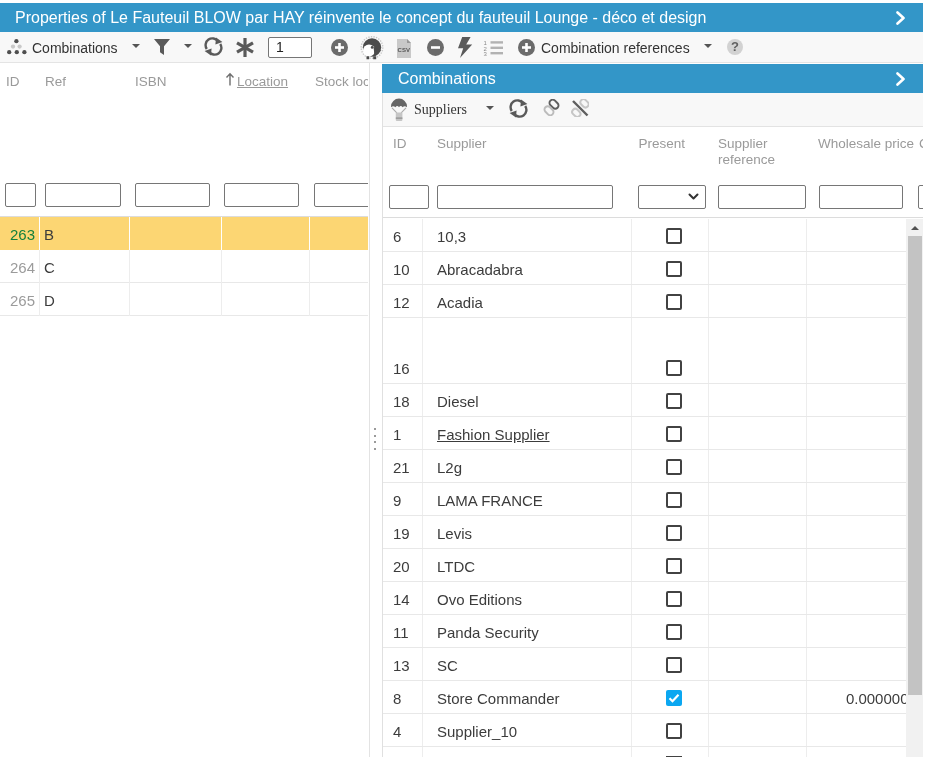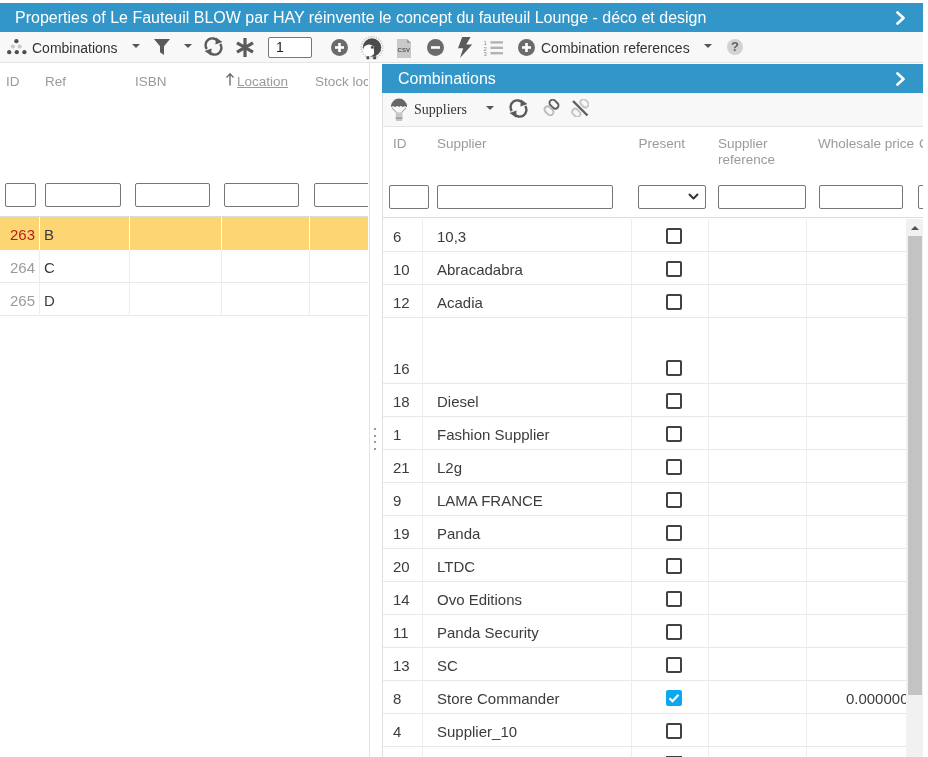--- a/index.html
+++ b/index.html
@@ -139,21 +139,21 @@
   <div class="finput" style="left:5px;top:120px;width:31px;"></div>
   <div class="finput" style="left:45px;top:120px;width:76px;"></div>
   <div class="finput" style="left:135px;top:120px;width:75px;"></div>
   <div class="finput" style="left:224px;top:120px;width:75px;"></div>
   <div class="finput" style="left:314px;top:120px;width:60px;"></div>
 
   <div class="abs" style="left:0;top:153px;width:368px;height:1px;background:#dcdcdc;"></div>
 
   <div class="abs" style="left:0;top:154px;width:368px;height:99px;">
     <div class="row" style="top:0;background:#fcd673;">
-      <span class="cell" style="left:0;width:35px;text-align:right;color:#b91c1c;">263</span>
+      <span class="cell" style="left:0;width:35px;text-align:right;color:#15803d;">263</span>
       <span class="cell" style="left:44px;">B</span>
       <div class="abs" style="left:39px;top:0;width:1px;height:33px;background:#fff;"></div>
       <div class="abs" style="left:129px;top:0;width:1px;height:33px;background:#fff;"></div>
       <div class="abs" style="left:221px;top:0;width:1px;height:33px;background:#fff;"></div>
       <div class="abs" style="left:309px;top:0;width:1px;height:33px;background:#fff;"></div>
     </div>
     <div class="row rsep" style="top:33px;">
       <span class="cell" style="left:0;width:35px;text-align:right;color:#9b9b9b;">264</span>
       <span class="cell" style="left:44px;">C</span>
     </div>
@@ -257,36 +257,36 @@
     <span class="cell" style="left:11px;">16</span>
     <div class="cb" style="left:283.5px;"></div>
     </div>
     <div class="row rsep" style="top:165px;">
     <span class="cell" style="left:11px;">18</span>
     <span class="cell" style="left:55px;">Diesel</span>
     <div class="cb" style="left:283.5px;"></div>
     </div>
     <div class="row rsep" style="top:198px;">
     <span class="cell" style="left:11px;">1</span>
-    <span class="cell" style="left:55px;">Fashion Supplier</span>
+    <span class="cell" style="left:55px;text-decoration:underline;">Fashion Supplier</span>
     <div class="cb" style="left:283.5px;"></div>
     </div>
     <div class="row rsep" style="top:231px;">
     <span class="cell" style="left:11px;">21</span>
     <span class="cell" style="left:55px;">L2g</span>
     <div class="cb" style="left:283.5px;"></div>
     </div>
     <div class="row rsep" style="top:264px;">
     <span class="cell" style="left:11px;">9</span>
     <span class="cell" style="left:55px;">LAMA FRANCE</span>
     <div class="cb" style="left:283.5px;"></div>
     </div>
     <div class="row rsep" style="top:297px;">
     <span class="cell" style="left:11px;">19</span>
-    <span class="cell" style="left:55px;">Panda</span>
+    <span class="cell" style="left:55px;">Levis</span>
     <div class="cb" style="left:283.5px;"></div>
     </div>
     <div class="row rsep" style="top:330px;">
     <span class="cell" style="left:11px;">20</span>
     <span class="cell" style="left:55px;">LTDC</span>
     <div class="cb" style="left:283.5px;"></div>
     </div>
     <div class="row rsep" style="top:363px;">
     <span class="cell" style="left:11px;">14</span>
     <span class="cell" style="left:55px;">Ovo Editions</span>

